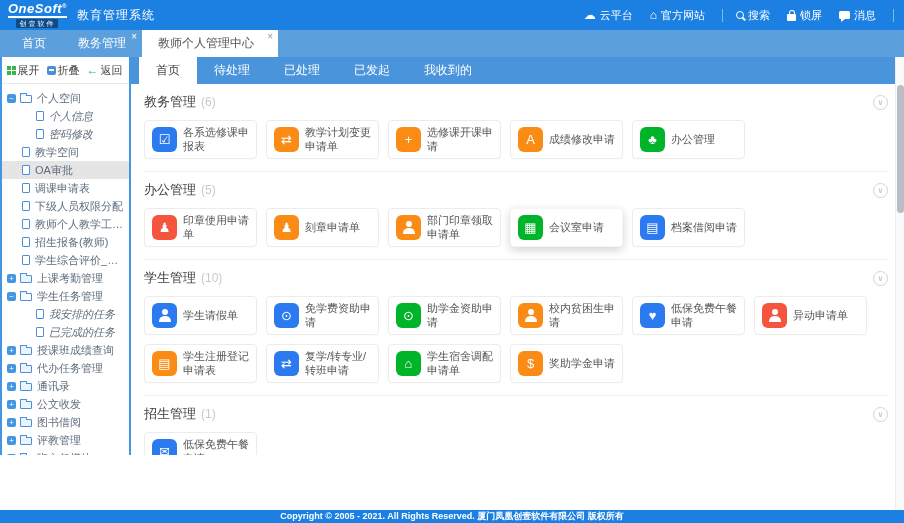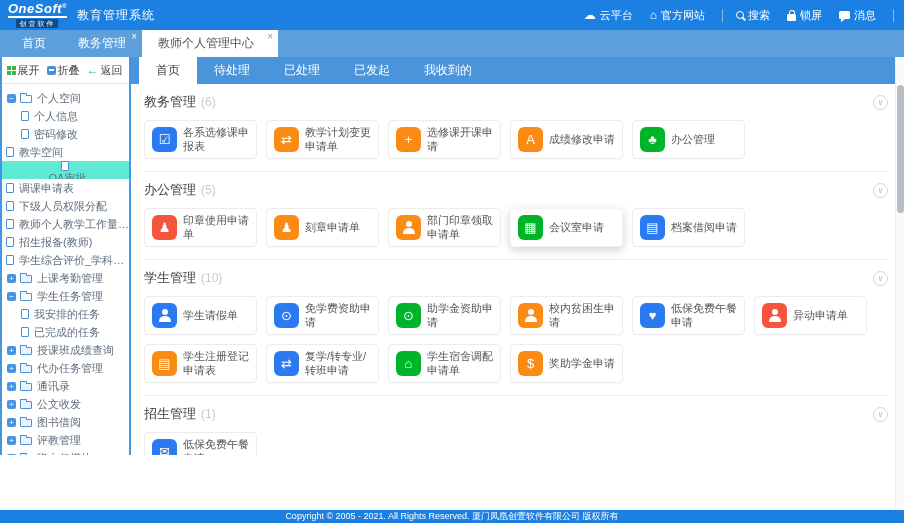--- a/index.html
+++ b/index.html
@@ -47,23 +47,23 @@
   .t-expand { width:9px; height:9px; display:inline-block;
     background-image:linear-gradient(#3bb54a,#3bb54a),linear-gradient(#3bb54a,#3bb54a),linear-gradient(#3bb54a,#3bb54a),linear-gradient(#3bb54a,#3bb54a);
     background-size:4px 4px; background-position:0 0,5px 0,0 5px,5px 5px; background-repeat:no-repeat; }
   .t-collapse { width:9px; height:9px; display:inline-block; background:#4a90d9; border-radius:2px; position:relative; }
   .t-collapse::after { content:""; position:absolute; left:2px; right:2px; top:50%; height:1.5px; margin-top:-1px; background:#fff; }
   .t-back { color:#3bb54a; font-weight:bold; font-size:12px; line-height:1; }
 
   .tree { flex:1; padding-top:5px; font-size:11px; color:#5f6d7d; overflow:hidden; }
   .trow { height:18px; display:flex; align-items:center; cursor:pointer; white-space:nowrap; overflow:hidden; }
   .trow.open, .trow.closed { padding-left:5px; }
-  .trow.file { padding-left:4px; }
-  .trow.child { padding-left:19px; }
-  .trow.sel { background:#5eead4;flex-direction:column; }
+  .trow.file { padding-left:20px; }
+  .trow.child { padding-left:34px;font-style:italic; }
+  .trow.sel { background:#e5e5e5; }
   .expander { width:9px; height:9px; flex:none; background:#4596e2; border-radius:2px; color:#fff; font-size:8px; line-height:9px; text-align:center; margin-right:4px; }
   .folder { width:12px; height:8px; flex:none; background:#eaf3fe; border:1px solid #4a90d9; border-radius:1px; position:relative; margin-right:5px; margin-top:2px; }
   .folder::before { content:""; position:absolute; top:-3px; left:-1px; width:5px; height:2px; background:#eaf3fe; border:1px solid #4a90d9; border-bottom:none; border-radius:1px 1px 0 0; }
   .trow.open .folder { background:#fff; }
   .fileic { width:8px; height:10px; flex:none; background:#fff; border:1px solid #4a90d9; border-radius:1px; margin-right:5px; }
   .tlabel { overflow:hidden; text-overflow:ellipsis; }
 
   
   .main { flex:1; display:flex; flex-direction:column; background:#fff; border-right:2px solid #4596e2; overflow:hidden; }
   .main-tabs { height:27px; flex:none; background:#4a94dc; display:flex; padding-left:8px; }
@@ -82,21 +82,21 @@
   .clabel { font-size:11px; color:#565656; line-height:1.25; max-height:28px; overflow:hidden; }
   .p-ico { position:relative; width:13px; height:13px; display:inline-block; }
   .p-ico::before { content:""; position:absolute; top:0; left:3.5px; width:6px; height:6px; border-radius:50%; background:#fff; }
   .p-ico::after { content:""; position:absolute; bottom:0; left:.5px; width:12px; height:6px; border-radius:6px 6px 1px 1px; background:#fff; }
 
   
   .scrollbar { position:absolute; right:0; top:57px; bottom:13px; width:9px; background:#fafafa; border-left:1px solid #ededed; }
   .scroll-thumb { position:absolute; top:28px; left:1px; width:7px; height:128px; background:#b7bec6; border-radius:4px; }
 
   
-  .footer { position:absolute; left:0; right:0; bottom:0; height:13px; background:#1c80e3; color:#fff; font-size:9px; font-weight:normal; display:flex; align-items:center; justify-content:center; }
+  .footer { position:absolute; left:0; right:0; bottom:0; height:13px; background:#1c80e3; color:#fff; font-size:9px; font-weight:bold; display:flex; align-items:center; justify-content:center; }
 </style>
 </head>
 <body>
 
 <div class="header">
   <div class="logo">
     <div class="logo-top"><span>OneSoft</span><sup>®</sup></div>
     <div class="logo-sub">创壹软件</div>
   </div>
   <div class="app-title">教育管理系统</div>

